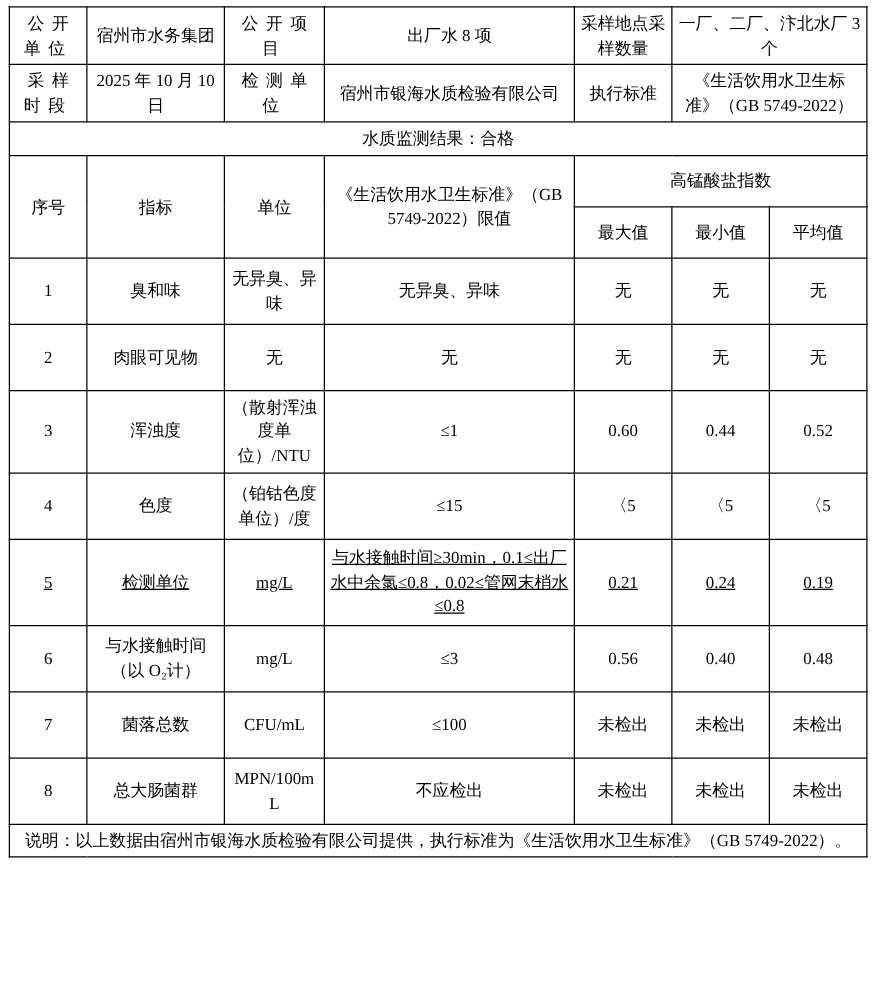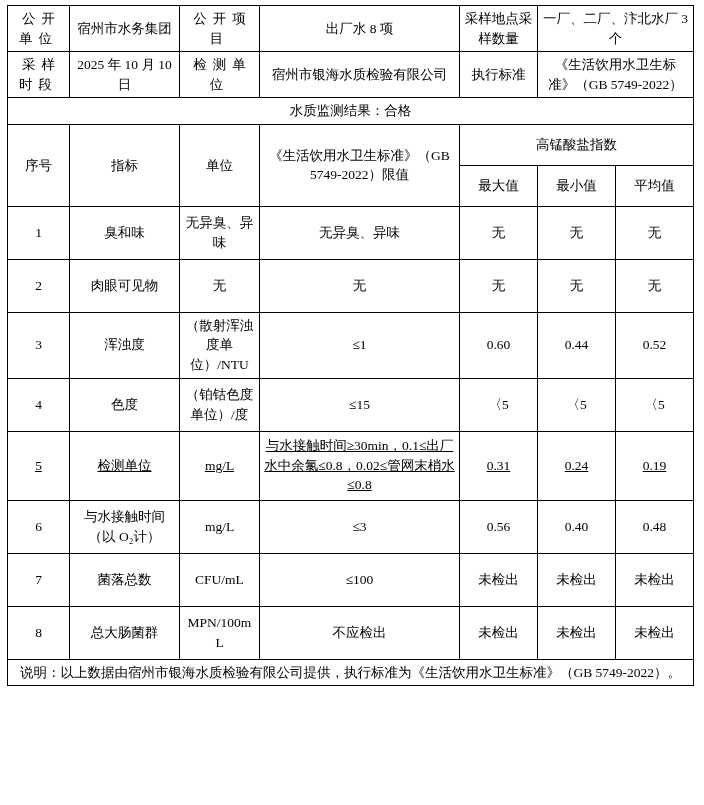--- a/index.html
+++ b/index.html
@@ -157,21 +157,21 @@
         <td>≤15</td>
         <td>〈5</td>
         <td>〈5</td>
         <td>〈5</td>
       </tr>
       <tr class="row-xtall">
         <td>5</td>
         <td>检测单位</td>
         <td>mg/L</td>
         <td class="small">与水接触时间≥30min，0.1≤出厂水中余氯≤0.8，0.02≤管网末梢水≤0.8</td>
-        <td>0.31</td>
+        <td>0.21</td>
         <td>0.24</td>
         <td>0.19</td>
       </tr>
       <tr class="row-tall">
         <td>6</td>
         <td class="tight">与水接触时间（以 O₂计）</td>
         <td>mg/L</td>
         <td>≤3</td>
         <td>0.56</td>
         <td>0.40</td>

